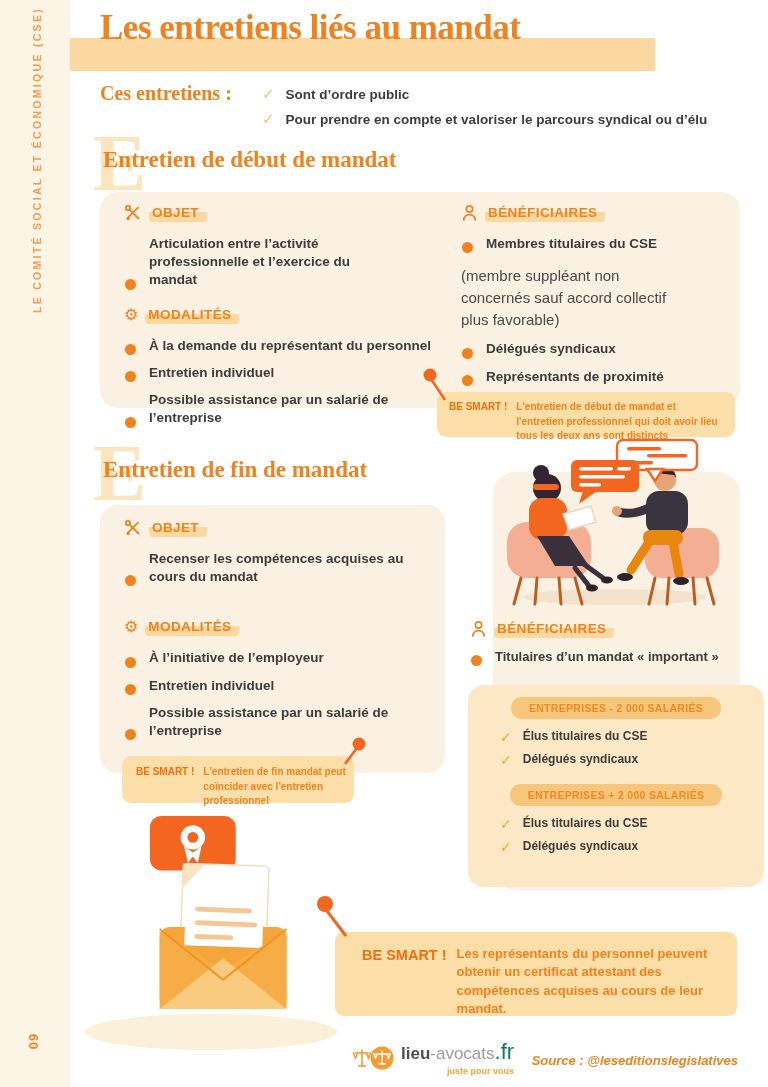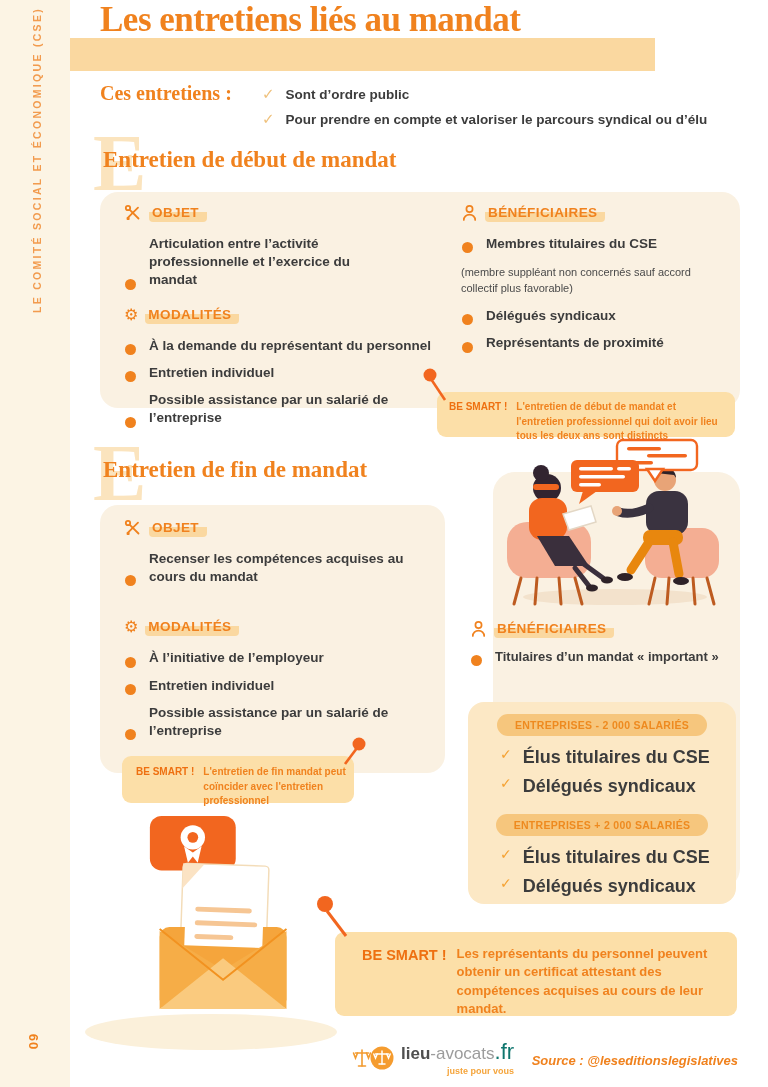--- a/index.html
+++ b/index.html
@@ -23,21 +23,21 @@
 
   
   .sidebar{position:absolute;left:0;top:0;width:70px;height:1087px;background:var(--sidebar)}
   .vlabel{position:absolute;width:310px;height:20px;left:-118px;top:150px;transform:rotate(-90deg);
     font-size:10.5px;font-weight:700;letter-spacing:2.3px;color:#F29B4E;text-align:center;line-height:20px;white-space:nowrap}
   .pagenum{position:absolute;width:40px;height:18px;left:15px;top:1032px;transform:rotate(-90deg);
     font-size:13px;font-weight:700;color:var(--accent);text-align:center;letter-spacing:1px}
 
   
   .band{position:absolute;left:70px;top:38px;width:585px;height:33px;background:var(--band)}
-  .title{position:absolute;left:100px;top:0;font-family:"Liberation Serif",serif;font-weight:700;
+  .title{position:absolute;left:100px;top:8px;font-family:"Liberation Serif",serif;font-weight:700;
     font-size:35px;color:var(--accent);letter-spacing:-0.5px}
 
   
   .intro-label{position:absolute;left:100px;top:82px;font-family:Liberation Serif, serif;font-weight:700;
     font-size:20px;color:var(--accent)}
   .ckrow{position:absolute;left:262px;display:flex;align-items:flex-start}
   .ck{color:var(--checktan);font-weight:700;font-size:15px;line-height:17px;margin-right:11px;
     font-family:"DejaVu Sans",sans-serif}
   .ck.strong{color:var(--checkor);font-size:14px}
   .cktext{font-size:13.5px;font-weight:600;color:var(--ink);line-height:1.3}
@@ -52,39 +52,39 @@
   .col{position:absolute;z-index:2}
   .colhead{display:flex;align-items:center;margin-bottom:13px}
   .colhead .icn{margin-right:7px;display:inline-flex;color:var(--accent)}
   .gear{font-family:"DejaVu Sans",sans-serif;font-size:16px;line-height:16px;color:var(--accent);font-weight:400}
   .hl{font-size:13.5px;font-weight:700;color:var(--accent);letter-spacing:.4px;
     background:linear-gradient(to bottom,transparent 42%,var(--band) 42%);border-radius:4px;padding:1px 8px 2px 3px}
   ul.blist{list-style:none}
   ul.blist li{display:flex;align-items:flex-end;margin-bottom:9px}
   .dot{flex:none;width:11px;height:11px;border-radius:50%;background:var(--accent);margin:3px 13px 0 1px}
   .btext{font-size:13.5px;font-weight:600;color:var(--ink);line-height:1.35}
-  .paren{font-size:11px;font-weight:400;color:#4a4a4a;line-height:1.45;margin:12px 0 10px 0}
+  .paren{font-size:15px;font-weight:400;color:#4a4a4a;line-height:1.45;margin:12px 0 10px 0}
   .mt{margin-top:32px}
 
   
   .besmart{position:absolute;background:var(--besmart);border-radius:9px;display:flex;z-index:3}
   .bs-label{flex:none;font-size:10px;font-weight:700;color:#EE7011;line-height:1.45;margin-right:9px}
   .bs-text{font-size:10px;font-weight:700;color:var(--accent);line-height:1.45}
   .besmart.big .bs-label{font-size:14.5px;line-height:1.42;margin-right:10px}
   .besmart.big .bs-text{font-size:13px;line-height:1.42;font-weight:700}
   .pin{position:absolute;z-index:4}
 
   
-  .innerbox{position:absolute;left:468px;top:702px;width:268px;height:202px;background:var(--inner);
+  .innerbox{position:absolute;left:468px;top:685px;width:296px;height:202px;background:var(--inner);
     border-radius:16px;z-index:2;padding:12px 18px 0 18px}
   .pillrow{display:flex;justify-content:center}
   .pill{background:var(--pill);color:var(--pilltext);font-weight:700;font-size:10.5px;letter-spacing:.3px;
     border-radius:12px;padding:5px 18px 5px 18px;white-space:nowrap}
   .ckitem{display:flex;align-items:flex-start;margin:0 0 6px 14px}
-  .ckitem .cktext{font-size:18px}
+  .ckitem .cktext{font-size:12px}
   .boxnote{font-size:11.5px;font-weight:700;color:var(--ink);line-height:1.4;margin:10px 0 0 2px}
   .gap1{height:10px}.gap2{height:9px}
 
   
   .footer-logo{position:absolute;left:352px;top:1043px;display:flex;align-items:flex-start;z-index:2}
   .logo-text{margin-left:7px;line-height:18px}
   .lg-main{font-size:17px;font-weight:700;color:#4f4f4f}
   .lg-suffix{font-size:17px;font-weight:400;color:#9c9c9c}
   .lg-tld{font-size:22px;font-weight:400;color:#0f766e}
   .lg-tag{display:block;text-align:right;font-size:9px;font-weight:700;color:#F5A53C;margin-top:-1px}

